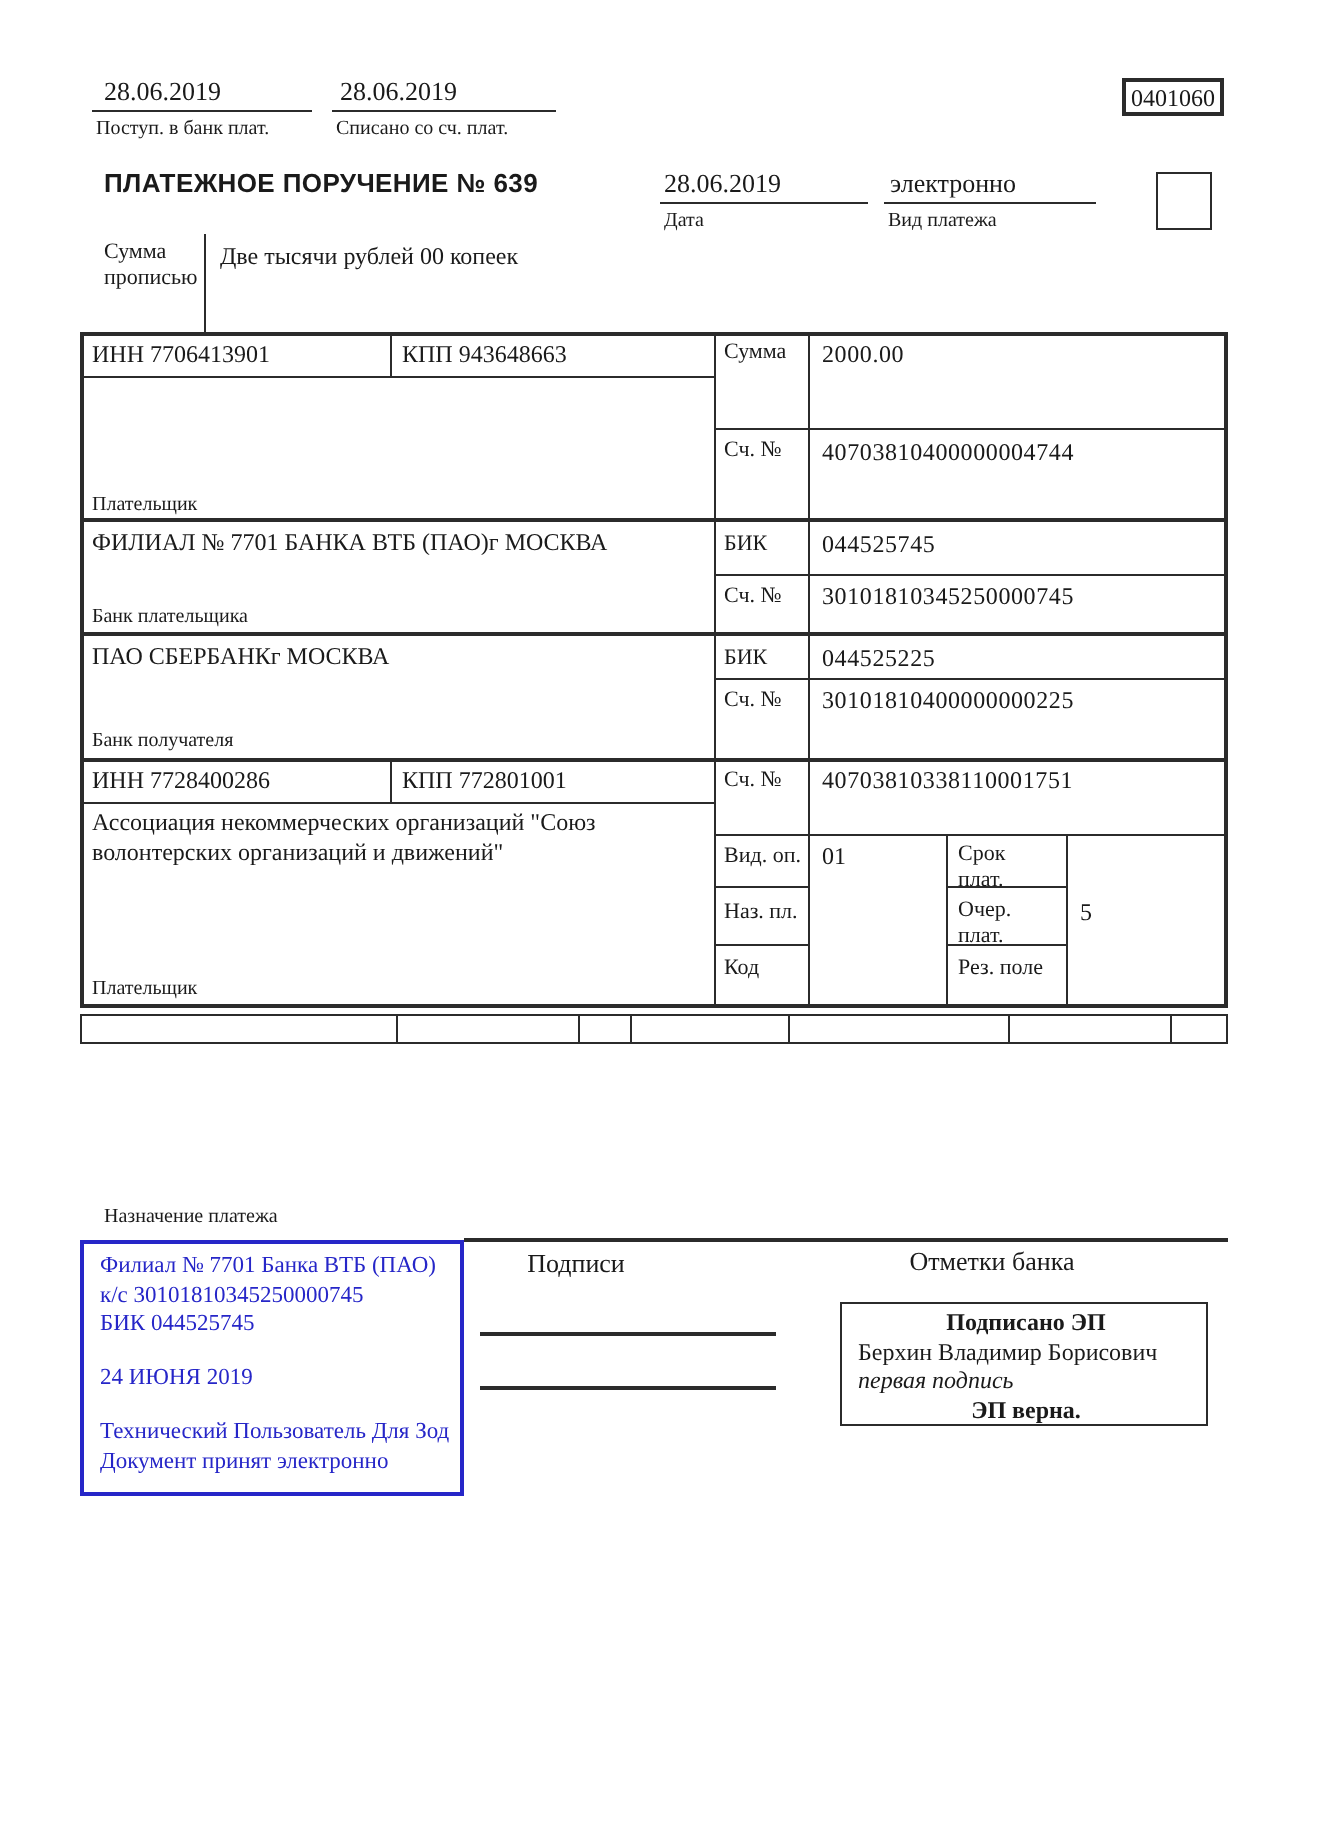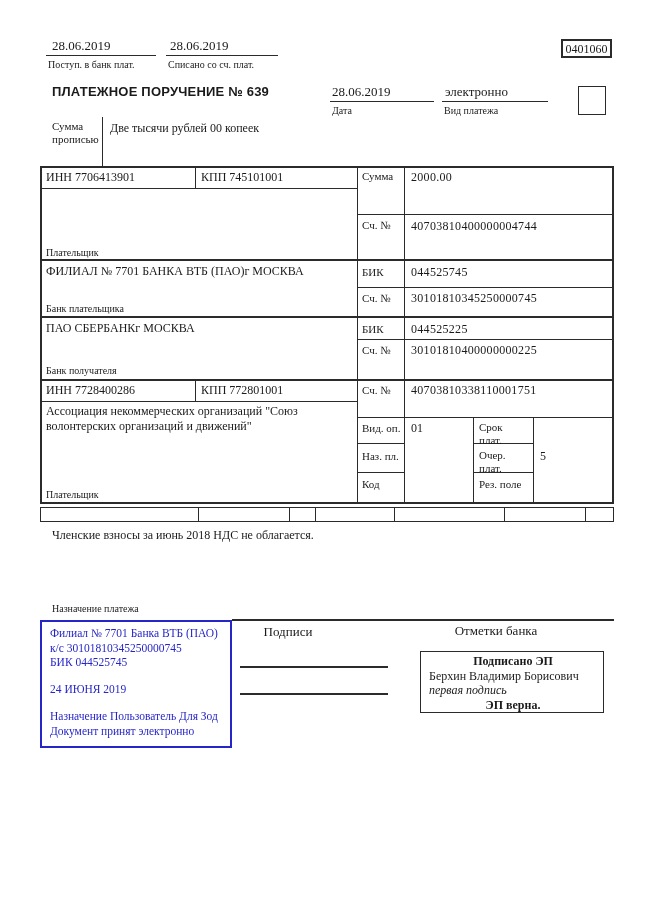--- a/index.html
+++ b/index.html
@@ -83,21 +83,21 @@
   <div class="hl" style="left:40px;top:401px;width:317px"></div>
   <div class="hl" style="left:357px;top:417px;width:257px"></div>
   <div class="vl" style="left:473px;top:417px;height:86px"></div>
   <div class="vl" style="left:533px;top:417px;height:86px"></div>
   <div class="hl" style="left:357px;top:443px;width:47px"></div>
   <div class="hl" style="left:473px;top:443px;width:60px"></div>
   <div class="hl" style="left:357px;top:472px;width:47px"></div>
   <div class="hl" style="left:473px;top:472px;width:60px"></div>
 
   <div class="abs t12" style="left:46px;top:170px">ИНН 7706413901</div>
-  <div class="abs t12" style="left:201px;top:170px">КПП 745101001</div>
+  <div class="abs t12" style="left:201px;top:170px">КПП 943648663</div>
   <div class="abs t11" style="left:362px;top:170px">Сумма</div>
   <div class="abs t12 num" style="left:411px;top:170px">2000.00</div>
   <div class="abs t11" style="left:362px;top:219px">Сч. №</div>
   <div class="abs t12 num" style="left:411px;top:219px">40703810400000004744</div>
   <div class="abs t10" style="left:46px;top:247px">Плательщик</div>
 
   <div class="abs t12" style="left:46px;top:264px;width:305px">ФИЛИАЛ № 7701 БАНКА ВТБ (ПАО)г МОСКВА</div>
   <div class="abs t11" style="left:362px;top:266px">БИК</div>
   <div class="abs t12 num" style="left:411px;top:265px">044525745</div>
   <div class="abs t11" style="left:362px;top:292px">Сч. №</div>
@@ -133,31 +133,30 @@
   <div class="box1" style="left:40px;top:507px;width:574px;height:15px">
     <div class="taxcell" style="left:0;width:157px"></div>
     <div class="taxcell" style="left:157px;width:91px"></div>
     <div class="taxcell" style="left:248px;width:26px"></div>
     <div class="taxcell" style="left:274px;width:79px"></div>
     <div class="taxcell" style="left:353px;width:110px"></div>
     <div class="taxcell" style="left:463px;width:81px"></div>
     <div class="taxcell" style="left:544px;width:28px;border-right:none"></div>
   </div>
 
-  <div class="abs t12" style="left:52px;top:528px;width:540px">Членские взносы за июнь 2018 НДС не облагается.</div>
   <div class="abs t10" style="left:52px;top:603px">Назначение платежа</div>
 
   <div class="hl2" style="left:232px;top:619px;width:382px;height:1.5px"></div>
 
   <div class="blue-box">
     <div>Филиал № 7701 Банка ВТБ (ПАО)</div>
     <div>к/с 30101810345250000745</div>
     <div>БИК 044525745</div>
     <div style="margin-top:12px">24 ИЮНЯ 2019</div>
-    <div style="margin-top:13px;width:182px">Назначение Пользователь Для Зод</div>
+    <div style="margin-top:13px;width:182px">Технический Пользователь Для Зод</div>
     <div>Документ принят электронно</div>
   </div>
 
   <div class="abs t13 center" style="left:232px;top:624px;width:112px">Подписи</div>
   <div class="hl" style="left:240px;top:666px;width:148px;height:1.5px"></div>
   <div class="hl" style="left:240px;top:693px;width:148px;height:1.5px"></div>
 
   <div class="abs t13 center" style="left:420px;top:623px;width:152px">Отметки банка</div>
 
   <div class="stamp">

